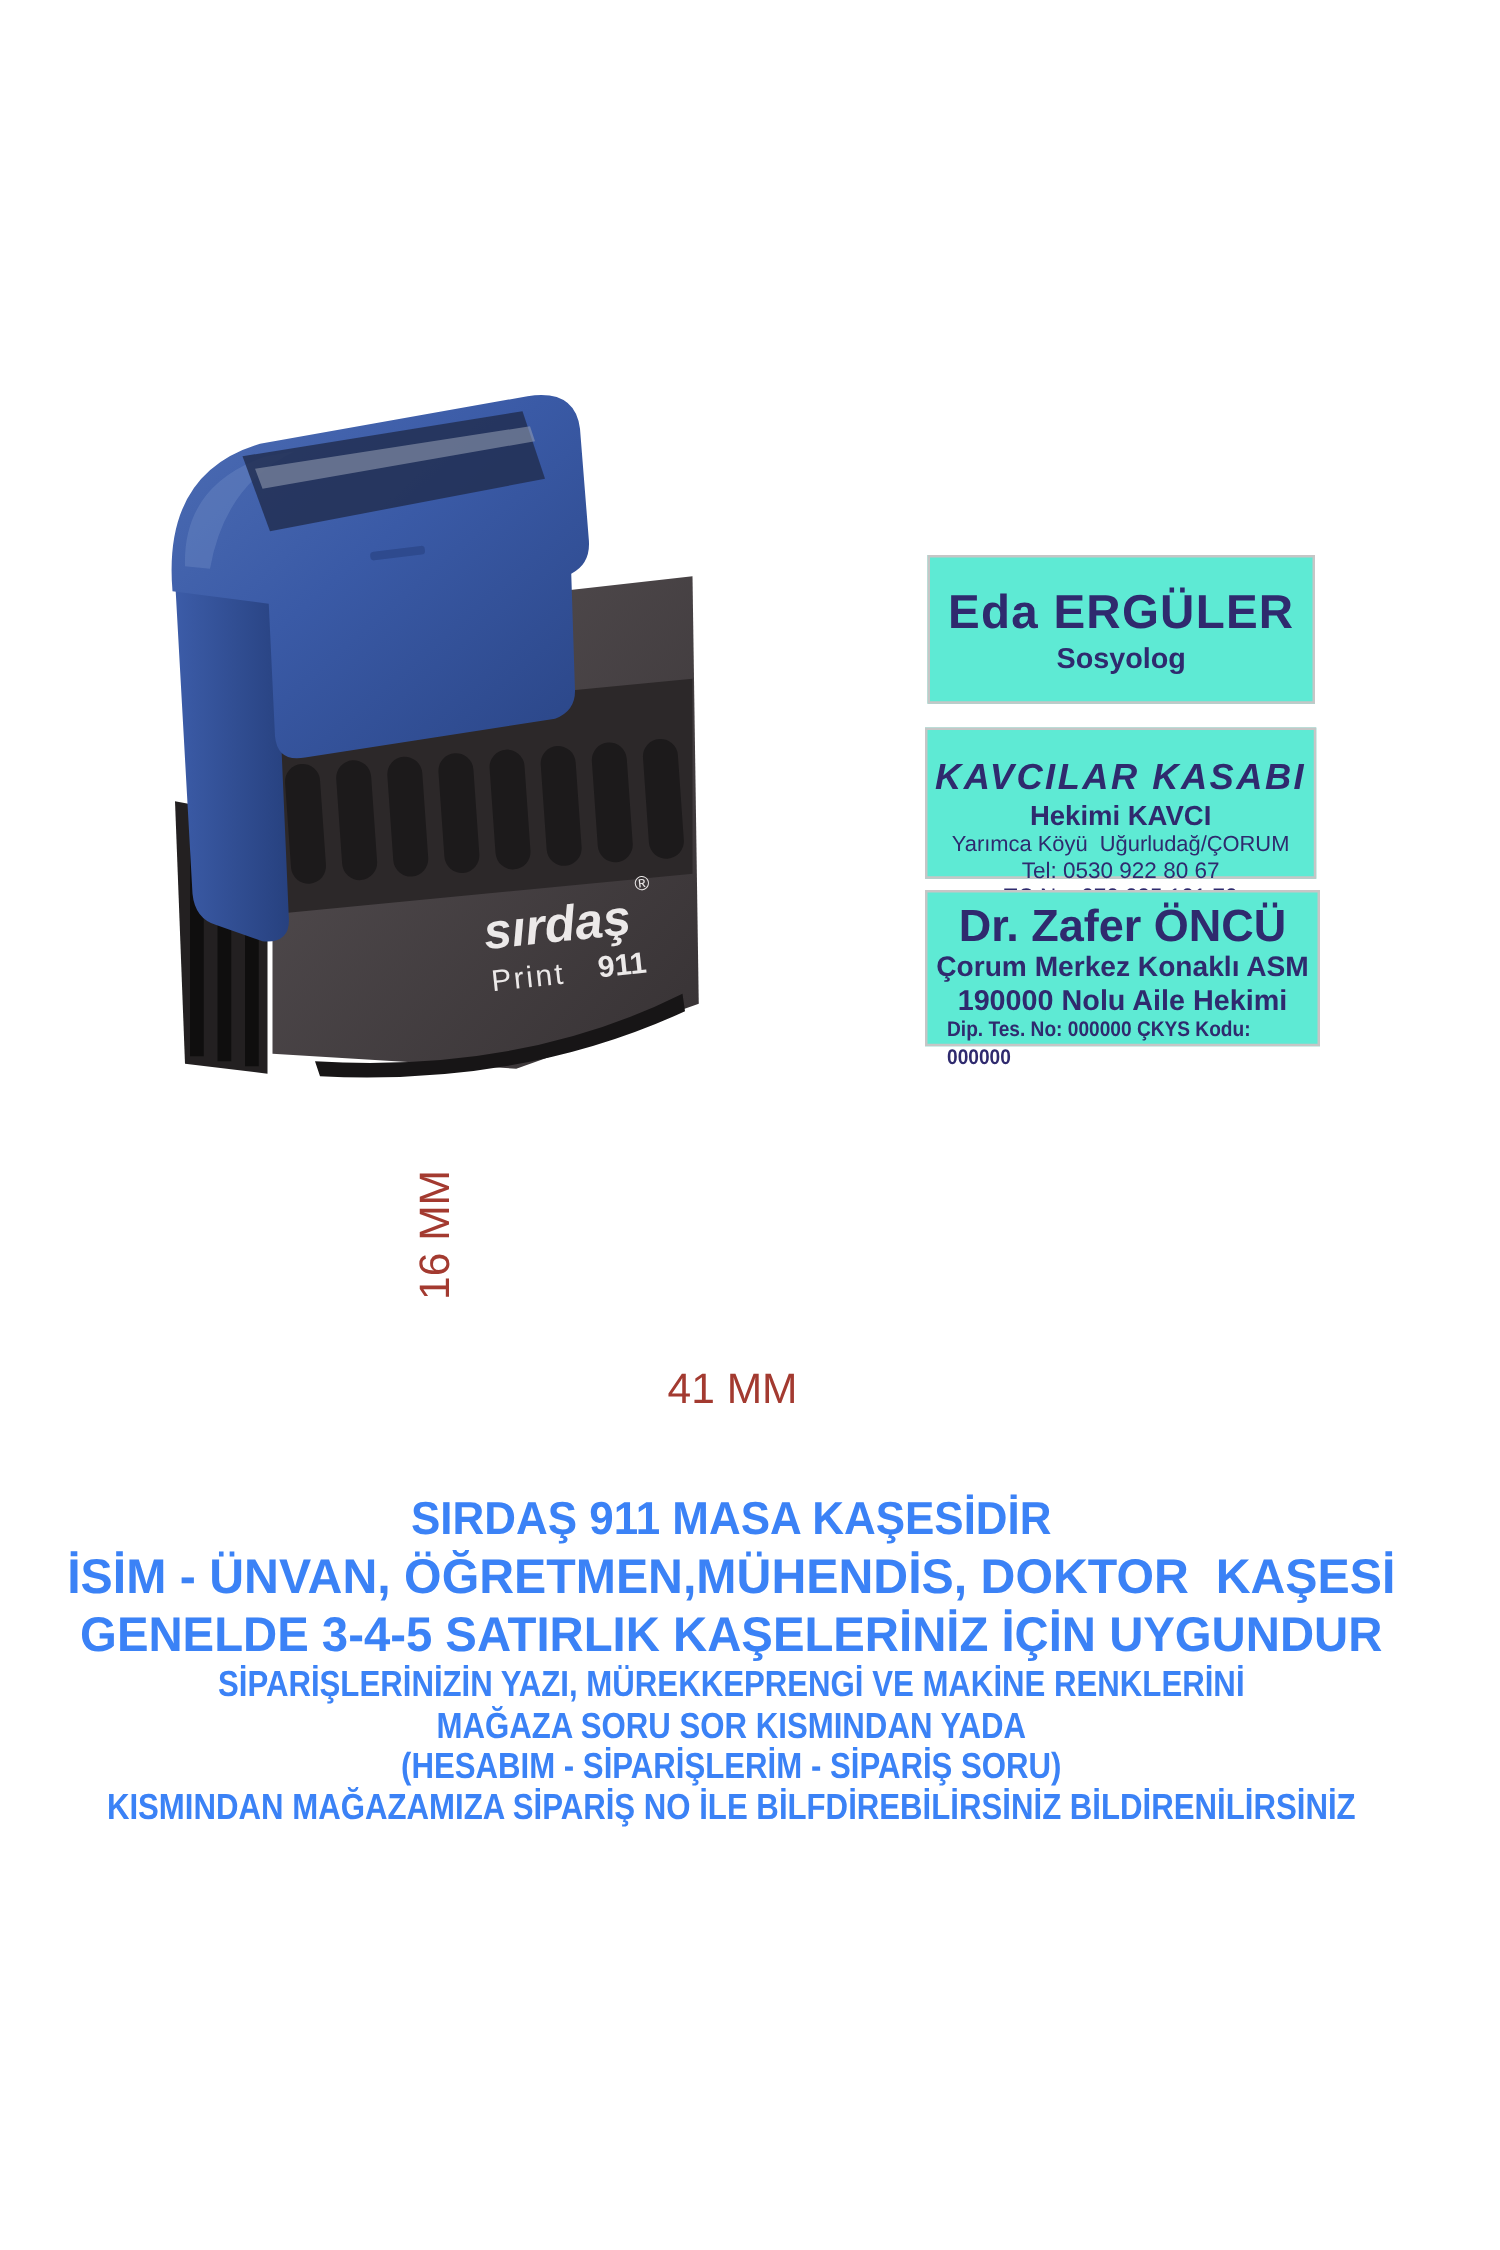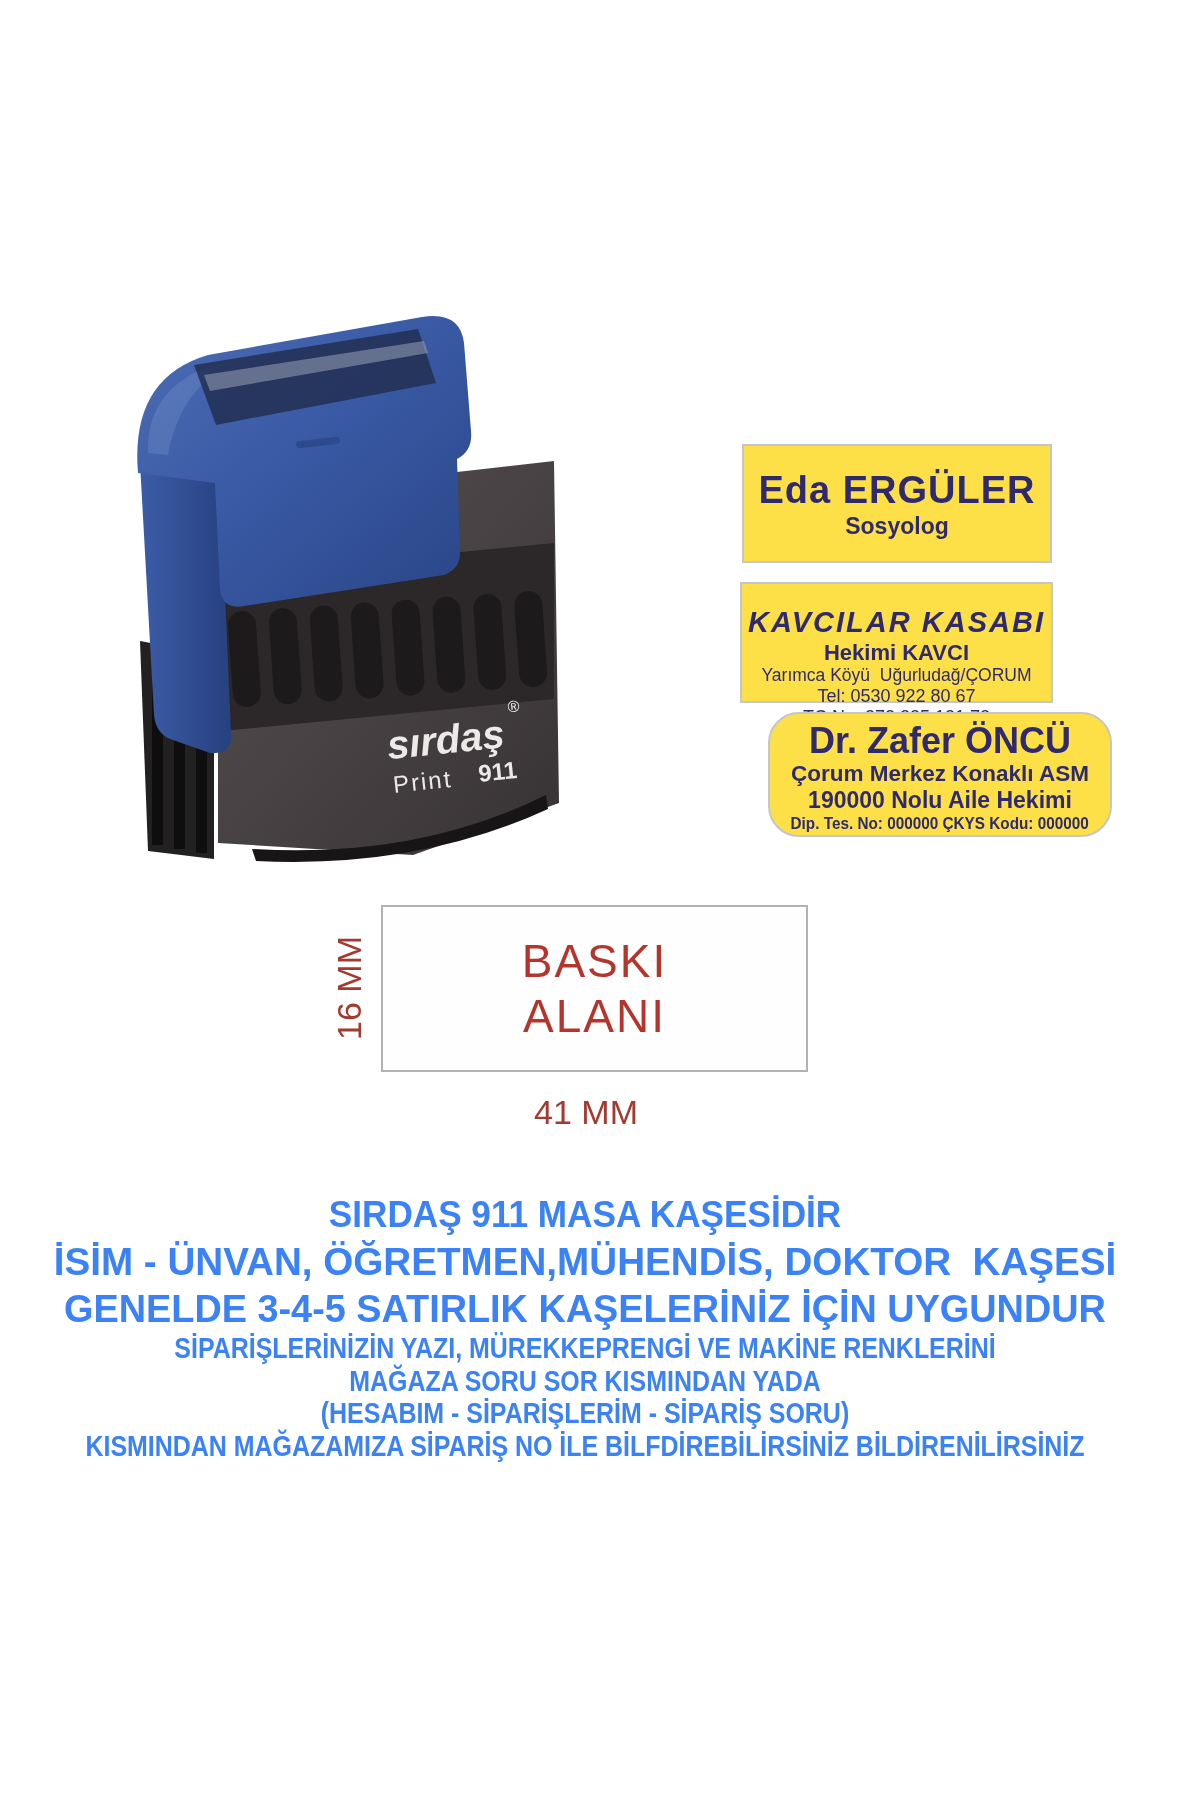--- a/index.html
+++ b/index.html
@@ -3,34 +3,34 @@
 <meta charset="utf-8">
 <style>
   html,body{margin:0;padding:0;background:#ffffff;}
   .canvas{
     position:relative;width:1200px;height:1800px;background:#ffffff;overflow:hidden;
     font-family:"Liberation Sans","DejaVu Sans",sans-serif;
   }
   
   .stamp-svg{position:absolute;left:118px;top:303px;width:452px;height:562px;}
   
-  .card{position:absolute;background:#fde047;border:2px solid #c6c6c6;box-sizing:border-box;
+  .card{position:absolute;background:#5eead4;border:2px solid #c6c6c6;box-sizing:border-box;
         display:flex;flex-direction:column;align-items:center;justify-content:center;
         color:#2f2a6e;text-align:left;}
   .card .ln{white-space:pre-wrap;}
   .card1{left:742px;top:444px;width:310px;height:119px;}
   .card1 .name{font-size:38px;font-weight:bold;line-height:44px;letter-spacing:1px;}
   .card1 .title{font-size:23px;font-weight:bold;line-height:28px;}
   .card2{left:740px;top:582px;width:313px;height:121px;justify-content:flex-start;padding-top:20px;}
   .card2 .l1{font-size:29px;font-weight:bold;font-style:italic;letter-spacing:2px;line-height:36px;}
   .card2 .l2{font-size:22px;font-weight:bold;line-height:25px;}
   .card2 .l3{font-size:17.5px;line-height:21px;}
   .card2 .l4{font-size:18px;line-height:21px;}
   .card2 .l5{font-size:18px;line-height:21px;}
-  .card3{left:768px;top:712px;width:344px;height:125px;justify-content:flex-start;padding-top:7px;border-radius:31px;}
+  .card3{left:740px;top:712px;width:316px;height:125px;justify-content:flex-start;padding-top:7px;}
   .card3 .l1{font-size:36px;font-weight:bold;line-height:40px;}
   .card3 .l2{font-size:22.5px;font-weight:bold;line-height:26px;}
   .card3 .l3{font-size:23px;font-weight:bold;line-height:26px;}
   .card3 .l4{font-size:17px;font-weight:bold;line-height:22px;transform:scaleX(0.9);}
   
   .print-area{position:absolute;left:381px;top:905px;width:427px;height:167px;
       border:2px solid #b3b1b1;box-sizing:border-box;background:#fefefe;
       display:flex;flex-direction:column;align-items:center;justify-content:center;}
   .print-area .pa-line{font-size:46px;line-height:55px;letter-spacing:2px;color:#b5342c;}
   .dim{position:absolute;color:#a33a30;font-size:34px;white-space:nowrap;}
@@ -121,24 +121,20 @@
     <div class="ln l5">TC.No: 272 235 121 72</div>
   </div>
 
   <div class="card card3">
     <div class="ln l1">Dr. Zafer ÖNCÜ</div>
     <div class="ln l2">Çorum Merkez Konaklı ASM</div>
     <div class="ln l3">190000 Nolu Aile Hekimi</div>
     <div class="ln l4">Dip. Tes. No: 000000 ÇKYS Kodu: 000000</div>
   </div>
 
-  <div class="print-area">
-    <div class="pa-line">BASKI</div>
-    <div class="pa-line">ALANI</div>
-  </div>
   <div class="dim dim-h">16 MM</div>
   <div class="dim dim-w">41 MM</div>
 
   <div class="desc">
     <div class="d1">SIRDAŞ 911 MASA KAŞESİDİR</div>
     <div class="d2">İSİM - ÜNVAN, ÖĞRETMEN,MÜHENDİS, DOKTOR  KAŞESİ</div>
     <div class="d3">GENELDE 3-4-5 SATIRLIK KAŞELERİNİZ İÇİN UYGUNDUR</div>
     <div class="d4">SİPARİŞLERİNİZİN YAZI, MÜREKKEPRENGİ VE MAKİNE RENKLERİNİ</div>
     <div class="d5">MAĞAZA SORU SOR KISMINDAN YADA</div>
     <div class="d6">(HESABIM - SİPARİŞLERİM - SİPARİŞ SORU)</div>

